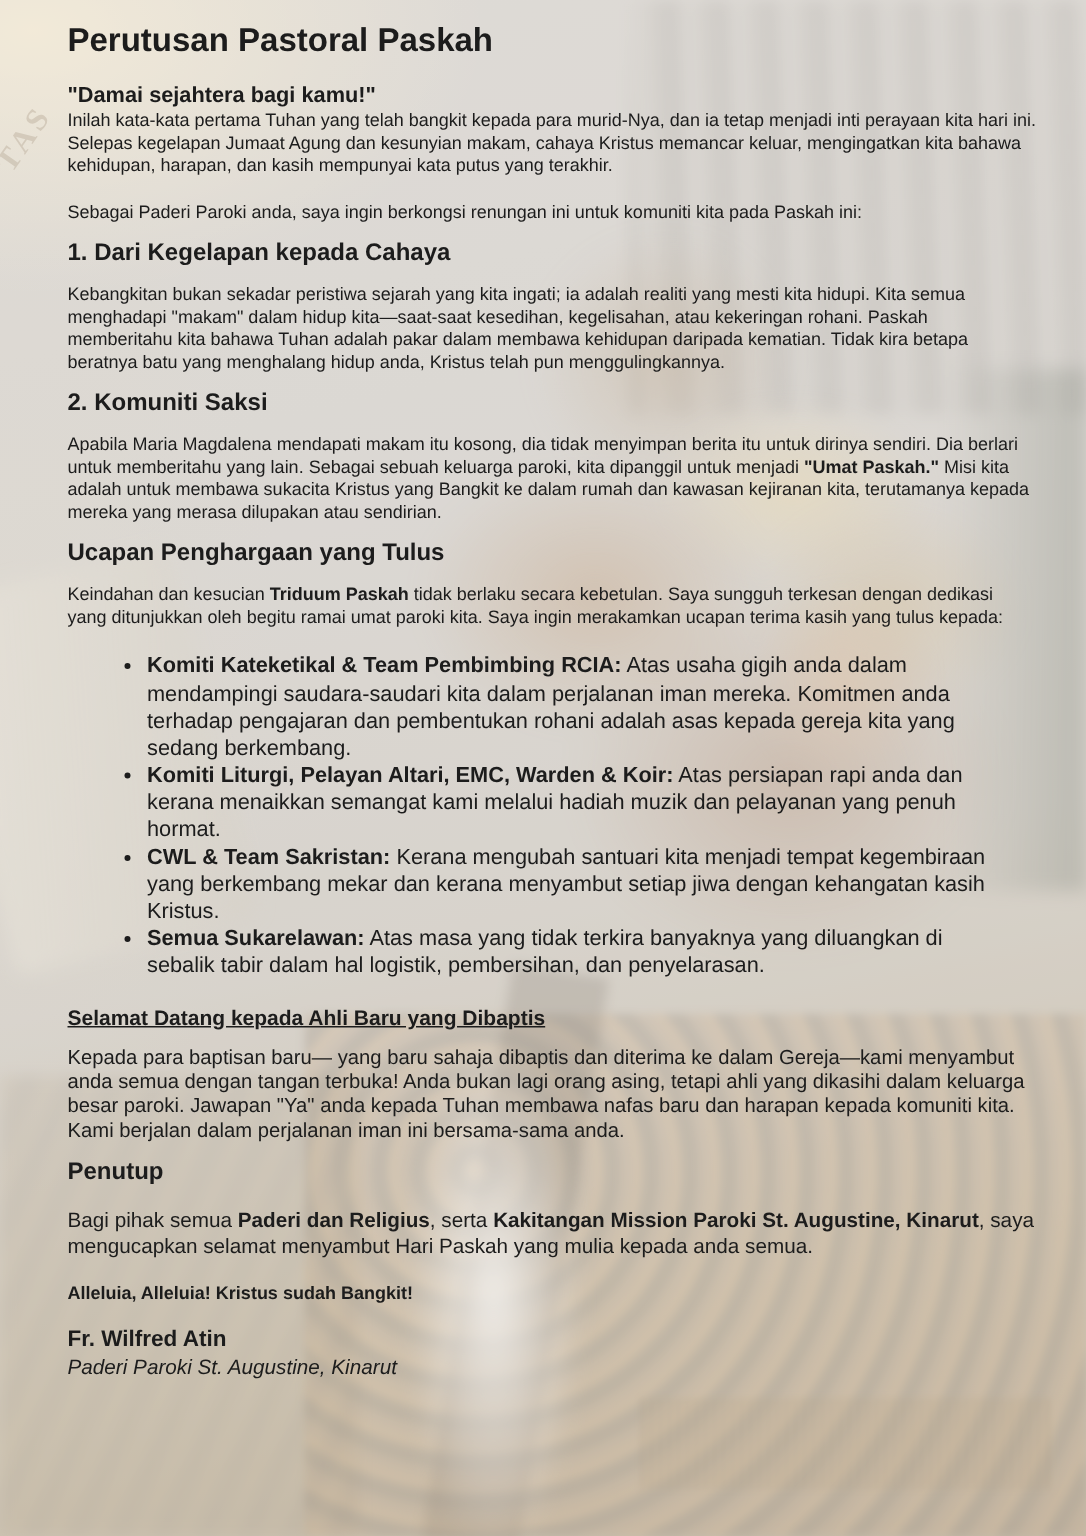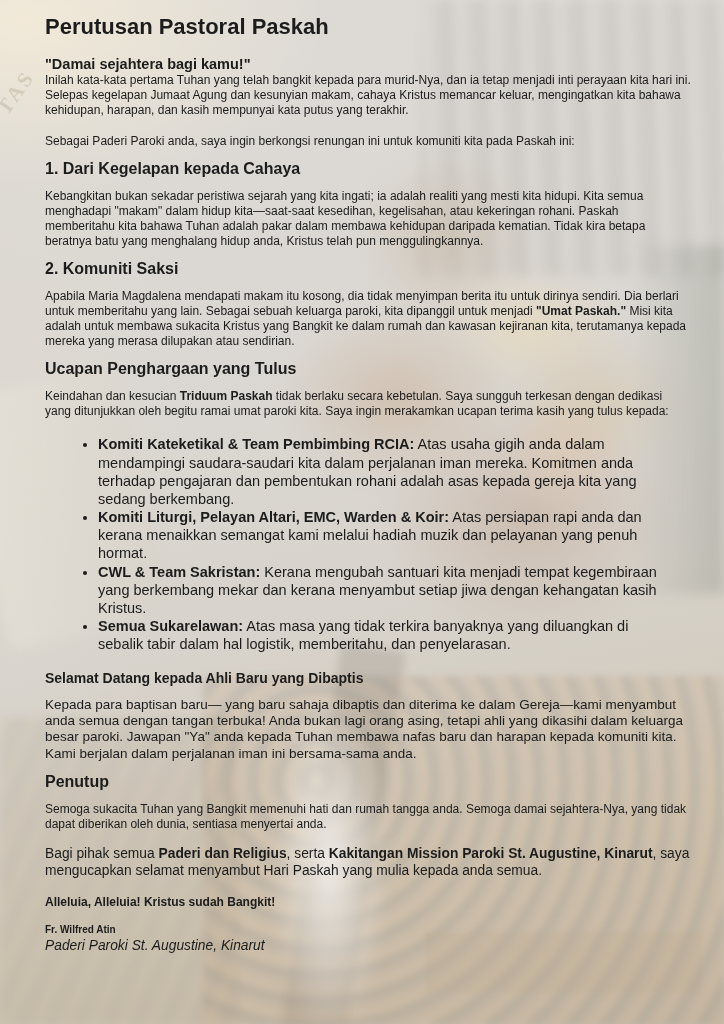--- a/index.html
+++ b/index.html
@@ -76,21 +76,21 @@
   .content h1 {
     margin: 0 0 14px 0;
     font-size: 22px; font-weight: bold; line-height: 1.25;
   }
   .h2 {
     margin: 10px 0 10px 0;
     font-size: 16px; font-weight: bold; line-height: 1.25;
   }
   .h3 {
     margin: 11px 0 10px 0;
-    font-size: 14px; font-weight: bold; line-height: 1.25;
+    font-size: 14px; font-weight: bold; line-height: 1.25; text-decoration: underline;
   }
   .p {
     margin: 0 0 16px 0;
     font-size: 12px; line-height: 1.255;
   }
   .p.tight { margin-bottom: 0; }
   .salut { margin: 0; font-size: 14.5px; line-height: 1.255; font-weight: bold; }
   .b { font-weight: bold; }
   ul.thanks-list {
     margin: 16px; padding: 0 0 0 37px;
@@ -106,21 +106,21 @@
   .close-p2 {
     margin: 13px 0 0 0;
     font-size: 13.8px; line-height: 1.27;
   }
   .acclamation {
     margin: 15px 0 0 0;
     font-size: 12px; line-height: 1.27; font-weight: bold;
   }
   .sig-name {
     margin: 14px 0 0 0;
-    font-size: 10px; line-height: 1.25; font-weight: bold;
+    font-size: 15px; line-height: 1.25; font-weight: bold;
   }
   .sig-role {
     margin: 0;
     font-size: 13.8px; line-height: 1.25; font-style: italic;
   }
 </style>
 </head>
 <body>
 
 <div class="page">
@@ -156,28 +156,27 @@
     <div class="h2">2. Komuniti Saksi</div>
     <p class="p tight"><span>Apabila Maria Magdalena mendapati makam itu kosong, dia tidak menyimpan berita itu untuk dirinya sendiri. Dia berlari untuk memberitahu yang lain. Sebagai sebuah keluarga paroki, kita dipanggil untuk menjadi </span><span class="b">"Umat Paskah."</span><span> Misi kita adalah untuk membawa sukacita Kristus yang Bangkit ke dalam rumah dan kawasan kejiranan kita, terutamanya kepada mereka yang merasa dilupakan atau sendirian.</span></p>
 
     <div class="h2">Ucapan Penghargaan yang Tulus</div>
     <p class="p tight"><span>Keindahan dan kesucian </span><span class="b">Triduum Paskah</span><span> tidak berlaku secara kebetulan. Saya sungguh terkesan dengan dedikasi yang ditunjukkan oleh begitu ramai umat paroki kita. Saya ingin merakamkan ucapan terima kasih yang tulus kepada:</span></p>
 
     <ul class="thanks-list">
       <li><span class="b">Komiti Kateketikal &amp; Team Pembimbing RCIA:</span><span> Atas usaha gigih anda dalam mendampingi saudara-saudari kita dalam perjalanan iman mereka. Komitmen anda terhadap pengajaran dan pembentukan rohani adalah asas kepada gereja kita yang sedang berkembang.</span></li>
       <li><span class="b">Komiti Liturgi, Pelayan Altari, EMC, Warden &amp; Koir:</span><span> Atas persiapan rapi anda dan kerana menaikkan semangat kami melalui hadiah muzik dan pelayanan yang penuh hormat.</span></li>
       <li><span class="b">CWL &amp; Team Sakristan:</span><span> Kerana mengubah santuari kita menjadi tempat kegembiraan yang berkembang mekar dan kerana menyambut setiap jiwa dengan kehangatan kasih Kristus.</span></li>
-      <li><span class="b">Semua Sukarelawan:</span><span> Atas masa yang tidak terkira banyaknya yang diluangkan di sebalik tabir dalam hal logistik, memberitahu, dan penyelarasan.</span></li>
+      <li><span class="b">Semua Sukarelawan:</span><span> Atas masa yang tidak terkira banyaknya yang diluangkan di sebalik tabir dalam hal logistik, pembersihan, dan penyelarasan.</span></li>
     </ul>
 
     <div class="h3">Selamat Datang kepada Ahli Baru yang Dibaptis</div>
     <p class="small-p">Kepada para baptisan baru— yang baru sahaja dibaptis dan diterima ke dalam Gereja—kami menyambut anda semua dengan tangan terbuka! Anda bukan lagi orang asing, tetapi ahli yang dikasihi dalam keluarga besar paroki. Jawapan "Ya" anda kepada Tuhan membawa nafas baru dan harapan kepada komuniti kita. Kami berjalan dalam perjalanan iman ini bersama-sama anda.</p>
 
     <div class="h2">Penutup</div>
-    <p class="p tight">Semoga sukacita Tuhan yang Bangkit memenuhi hati dan rumah tangga anda. Semoga damai sejahtera-Nya, yang tidak dapat diberikan oleh dunia, sentiasa menyertai anda.</p>
 
     <p class="close-p2"><span>Bagi pihak semua </span><span class="b">Paderi dan Religius</span><span>, serta </span><span class="b">Kakitangan Mission Paroki St. Augustine, Kinarut</span><span>, saya mengucapkan selamat menyambut Hari Paskah yang mulia kepada anda semua.</span></p>
 
     <p class="acclamation">Alleluia, Alleluia! Kristus sudah Bangkit!</p>
 
     <p class="sig-name">Fr. Wilfred Atin</p>
     <p class="sig-role">Paderi Paroki St. Augustine, Kinarut</p>
 
   </div>
 </div>

